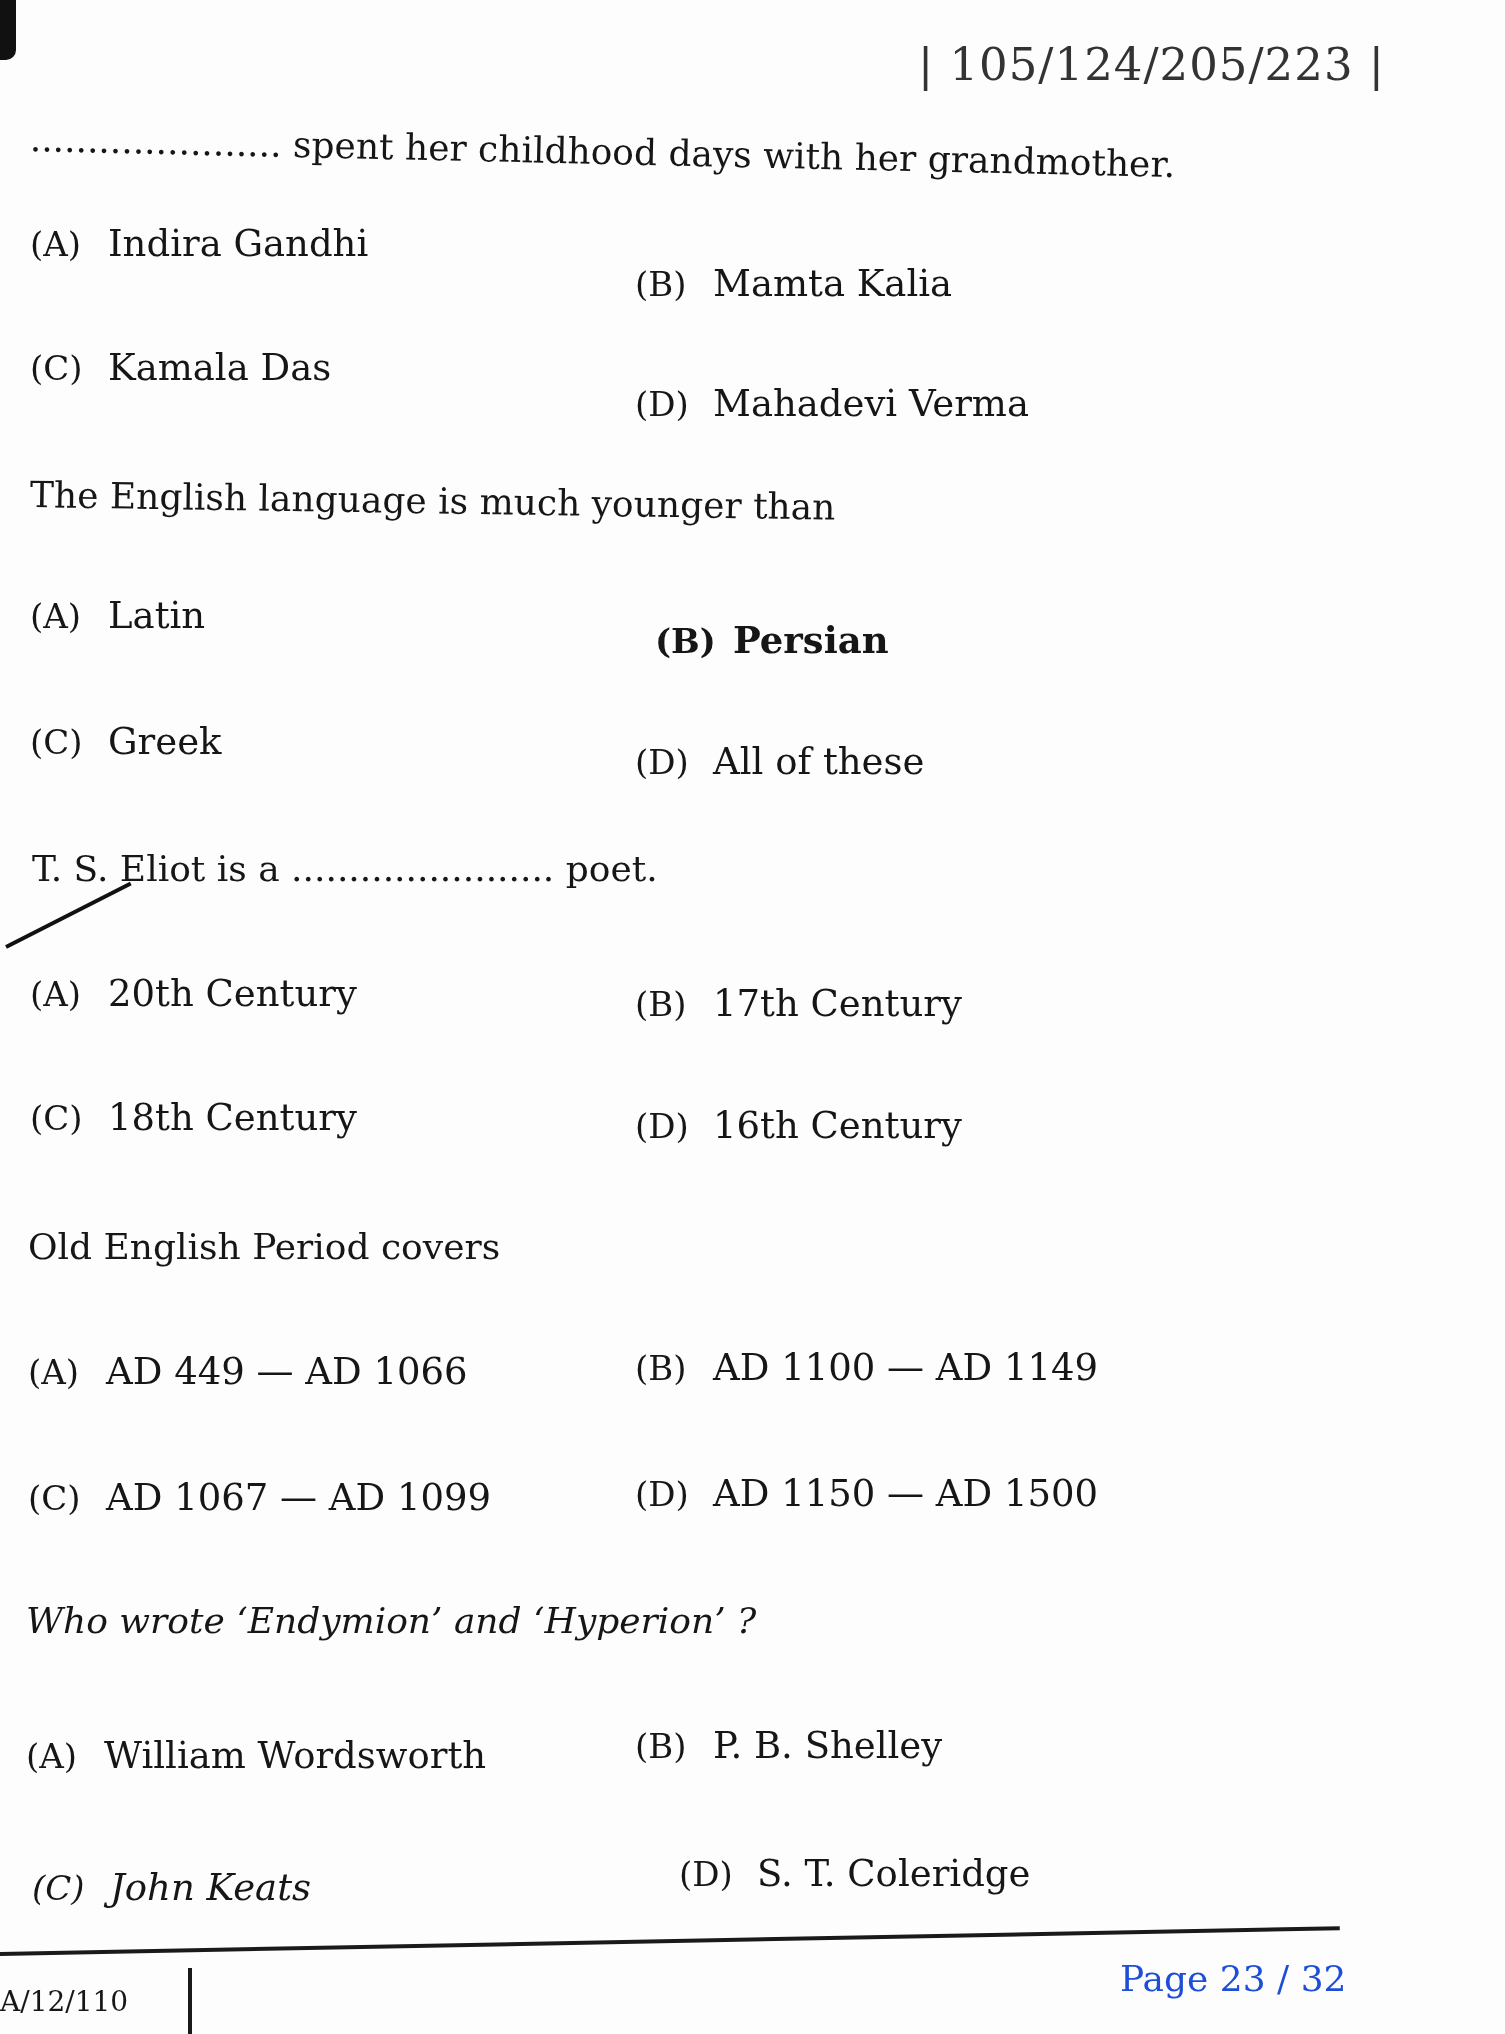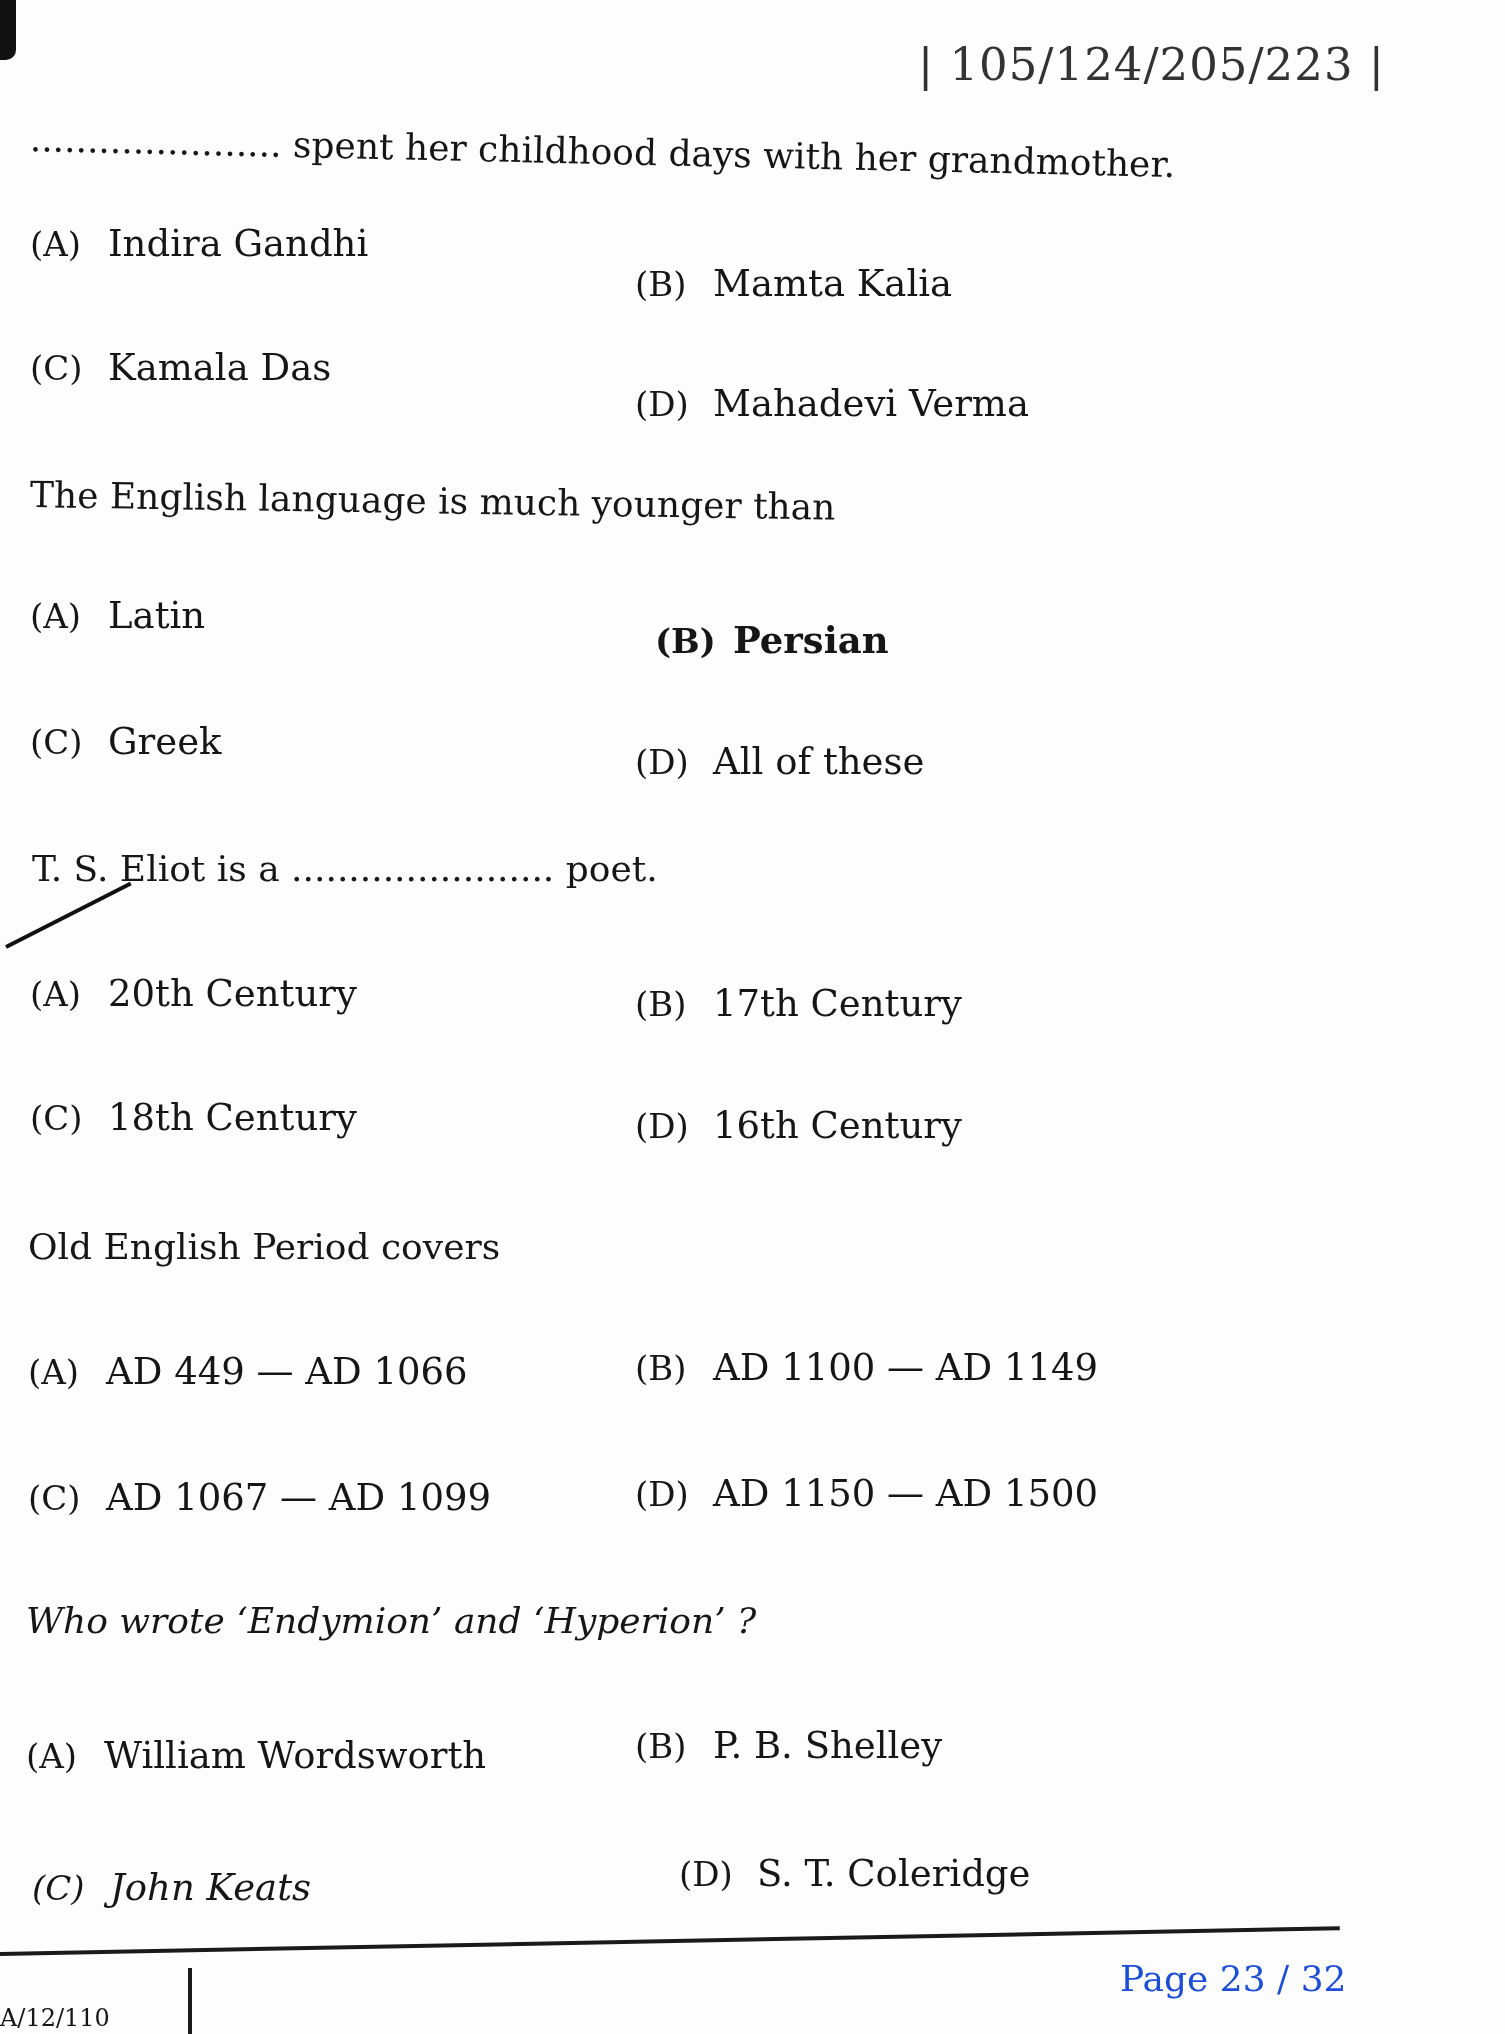--- a/index.html
+++ b/index.html
@@ -6,21 +6,21 @@
   body{width:1505px;height:2034px;background:#fdfdfd;position:relative;overflow:hidden;
        font-family:"DejaVu Serif","Liberation Serif",serif;color:#161616;}
   .abs{position:absolute;white-space:nowrap;}
   .hdr{left:918px;top:38px;font-size:45px;letter-spacing:1px;color:#333;}
   .q{font-size:36px;}
   .opt{font-size:37px;}
   .lbl{display:inline-block;width:78px;font-size:34px;}
   .corner{left:-6px;top:-10px;width:22px;height:70px;background:#111;border-radius:0 0 10px 0;}
   .footline{left:0;top:1952px;width:1340px;height:0;border-top:4px solid #1a1a1a;transform:rotate(-1.1deg);transform-origin:left;}
   .codebox{left:-4px;top:1968px;width:192px;height:70px;border-right:4px solid #1a1a1a;}
-  .code{left:0;top:1985px;font-size:24px;margin-top:19px;}
+  .code{left:0;top:1985px;font-size:28px;}
   .page{left:1120px;top:1958px;font-size:36px;color:#1d4ed8;}
   .strike{left:6px;top:945px;width:140px;height:4px;background:#111;transform:rotate(-27deg);transform-origin:left;}
 </style>
 </head>
 <body>
 
 <div class="abs corner"></div>
 <div class="abs hdr">| 105/124/205/223 |</div>
 
 <div class="abs q" style="left:30px;top:118px;transform:rotate(1.3deg);transform-origin:left;">...................... spent her childhood days with her grandmother.</div>

